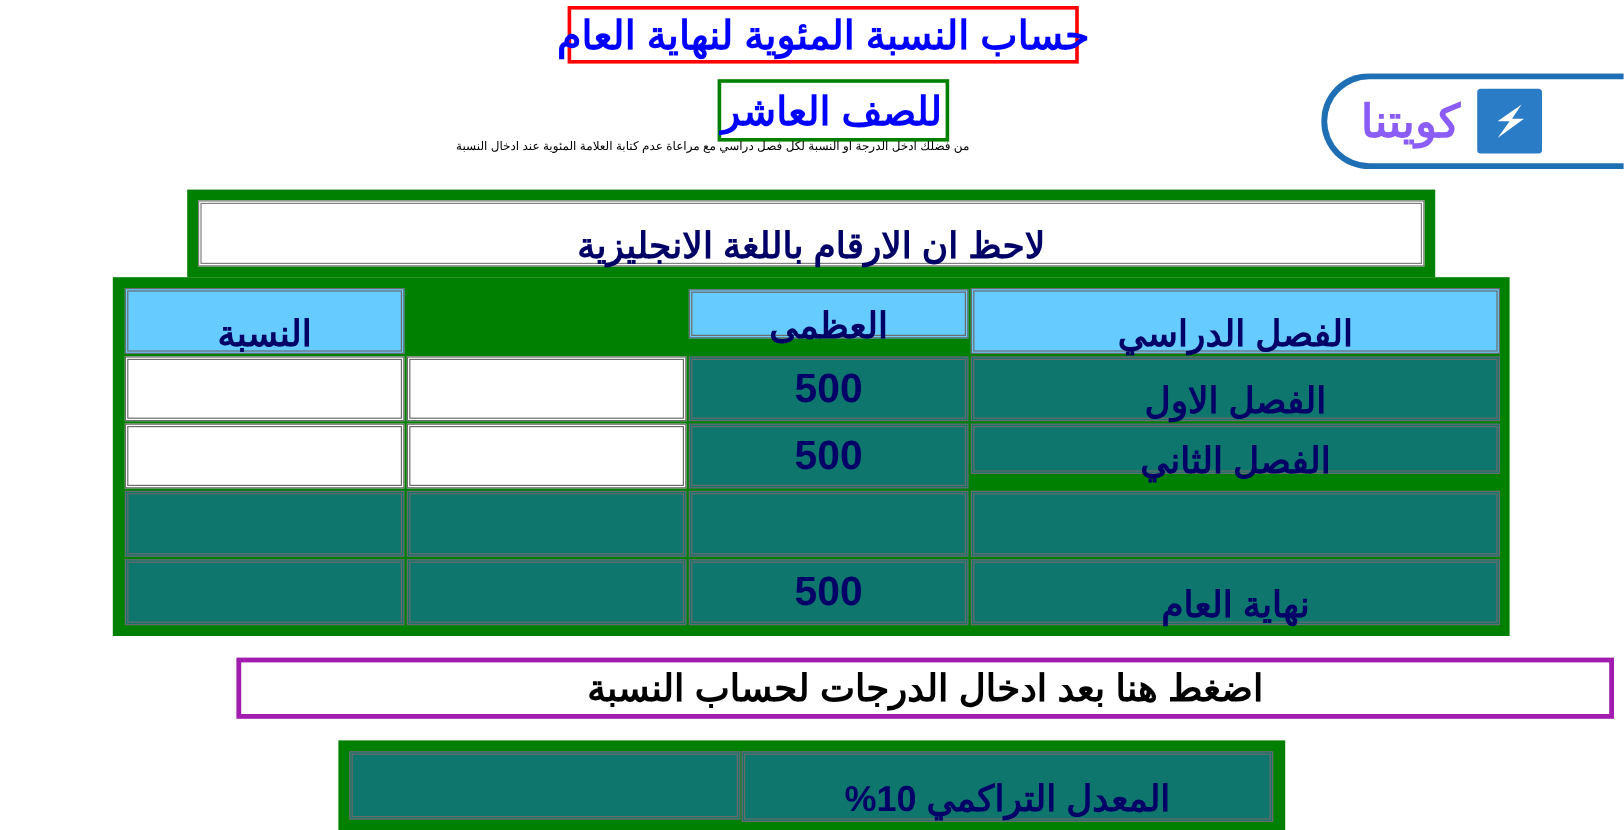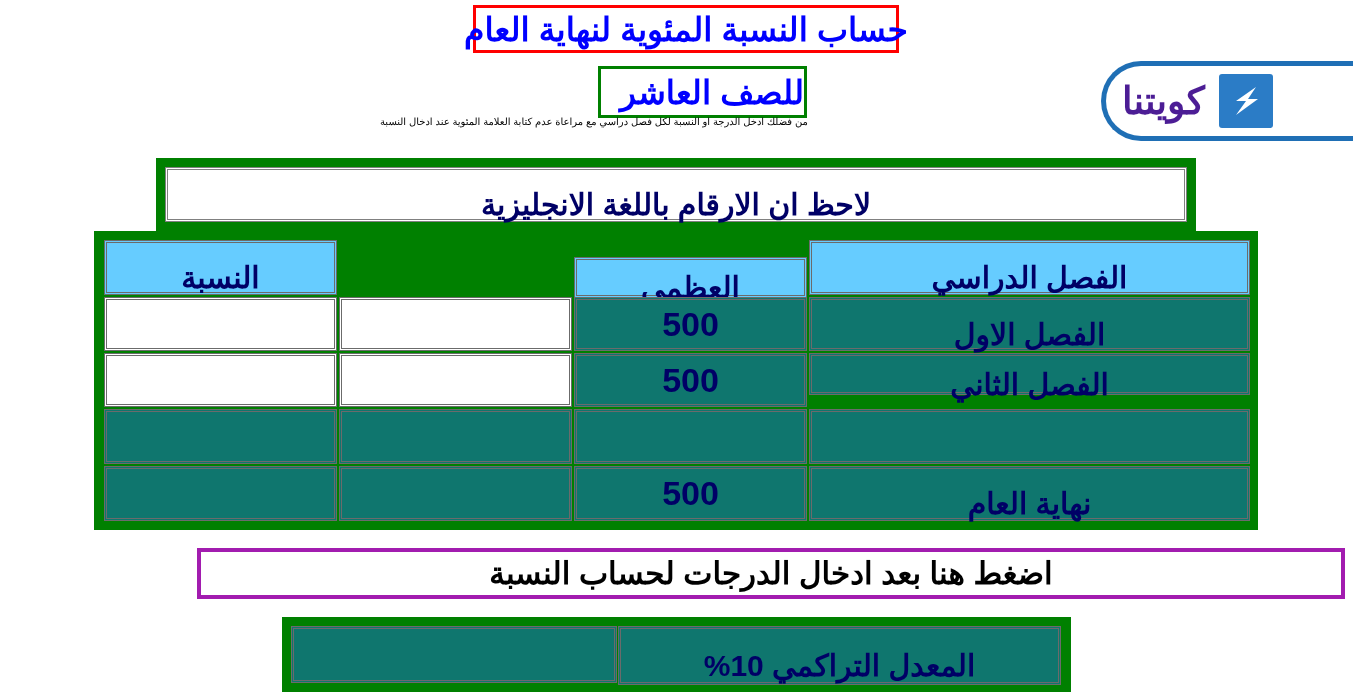--- a/index.html
+++ b/index.html
@@ -1,23 +1,23 @@
 <!DOCTYPE html>
 <html><head>
 <meta charset="utf-8">
 <style>
   html, body { margin:0; padding:0; background:#ffffff; }
   body { width:1353px; height:692px; position:relative; overflow:hidden; font-family:"Liberation Sans", sans-serif; }
   .abs { position:absolute; }
   .title-box { left:473px; top:5px; width:426px; height:48px; border:3px solid #ff0000; box-sizing:border-box; display:flex; align-items:center; justify-content:center; }
   .title-box span, .subtitle-box span { color:#0000ff; font-weight:bold; font-size:33px; direction:rtl; white-space:nowrap; }
-  .subtitle-box { left:598px; top:66px; width:209px; height:52px; border:3px solid #008000; box-sizing:border-box; display:flex; align-items:center; justify-content:flex-end; }
+  .subtitle-box { left:598px; top:66px; width:193px; height:52px; border:3px solid #008000; box-sizing:border-box; display:flex; align-items:center; justify-content:flex-start; }
   .hint { left:380px; top:116px; width:513px; text-align:left; direction:rtl; font-size:10px; color:#000; white-space:nowrap; }
   .logo { left:1101px; top:61px; width:270px; height:80px; border:5px solid #1f6fb5; border-right:none; border-radius:40px 0 0 40px; box-sizing:border-box; display:flex; align-items:center; }
-  .logo-text { color:#4c1d95; font-weight:bold; font-size:38px; margin-left:16px; direction:rtl; }
+  .logo-text { color:#8b5cf6; font-weight:bold; font-size:38px; margin-left:28px; direction:rtl; }
   .logo-mark { width:54px; height:54px; background:#2b7cc6; border-radius:3px; margin-left:14px; display:flex; align-items:center; justify-content:center; }
   .green-frame { background:#008000; box-sizing:border-box; }
   .notice { left:156px; top:158px; width:1040px; height:73px; padding:9px; }
   .notice-inner { width:100%; height:100%; background:#fff; border:3px double #808080; box-sizing:border-box; display:flex; align-items:center; justify-content:center; }
   .navy { color:#000066; font-weight:bold; font-size:30px; direction:rtl; white-space:nowrap;margin-top:20px; }
   .main { left:94px; top:231px; width:1164px; height:299px; }
   .tc { position:absolute; box-sizing:border-box; border:3px double #6b6b6b; display:flex; align-items:center; justify-content:center; }
   .hdr { background:#66ccff; }
   .gray { background:#0f766e; }
   .white { background:#ffffff; }
@@ -50,21 +50,21 @@
   <div class="notice-inner">
     <span class="navy">لاحظ ان الارقام باللغة الانجليزية</span>
   </div>
 </div>
 
 <div class="abs green-frame main">
 
   <div class="tc hdr" style="left:715px;top:9px;width:441px;height:55px;">
       <span class="navy">الفصل الدراسي</span>
     </div>
-  <div class="tc hdr" style="left:480px;top:26px;width:233px;height:41px;">
+  <div class="tc hdr" style="left:480px;top:10px;width:233px;height:41px;">
       <span class="navy">العظمى</span>
     </div>
   <div class="tc hdr" style="left:10px;top:9px;width:233px;height:55px;">
       <span class="navy">النسبة</span>
     </div>
 
   <div class="tc gray" style="left:715px;top:66px;width:441px;height:54px;">
       <span class="navy">الفصل الاول</span>
     </div>
   <div class="tc gray" style="left:480px;top:66px;width:233px;height:54px;">

